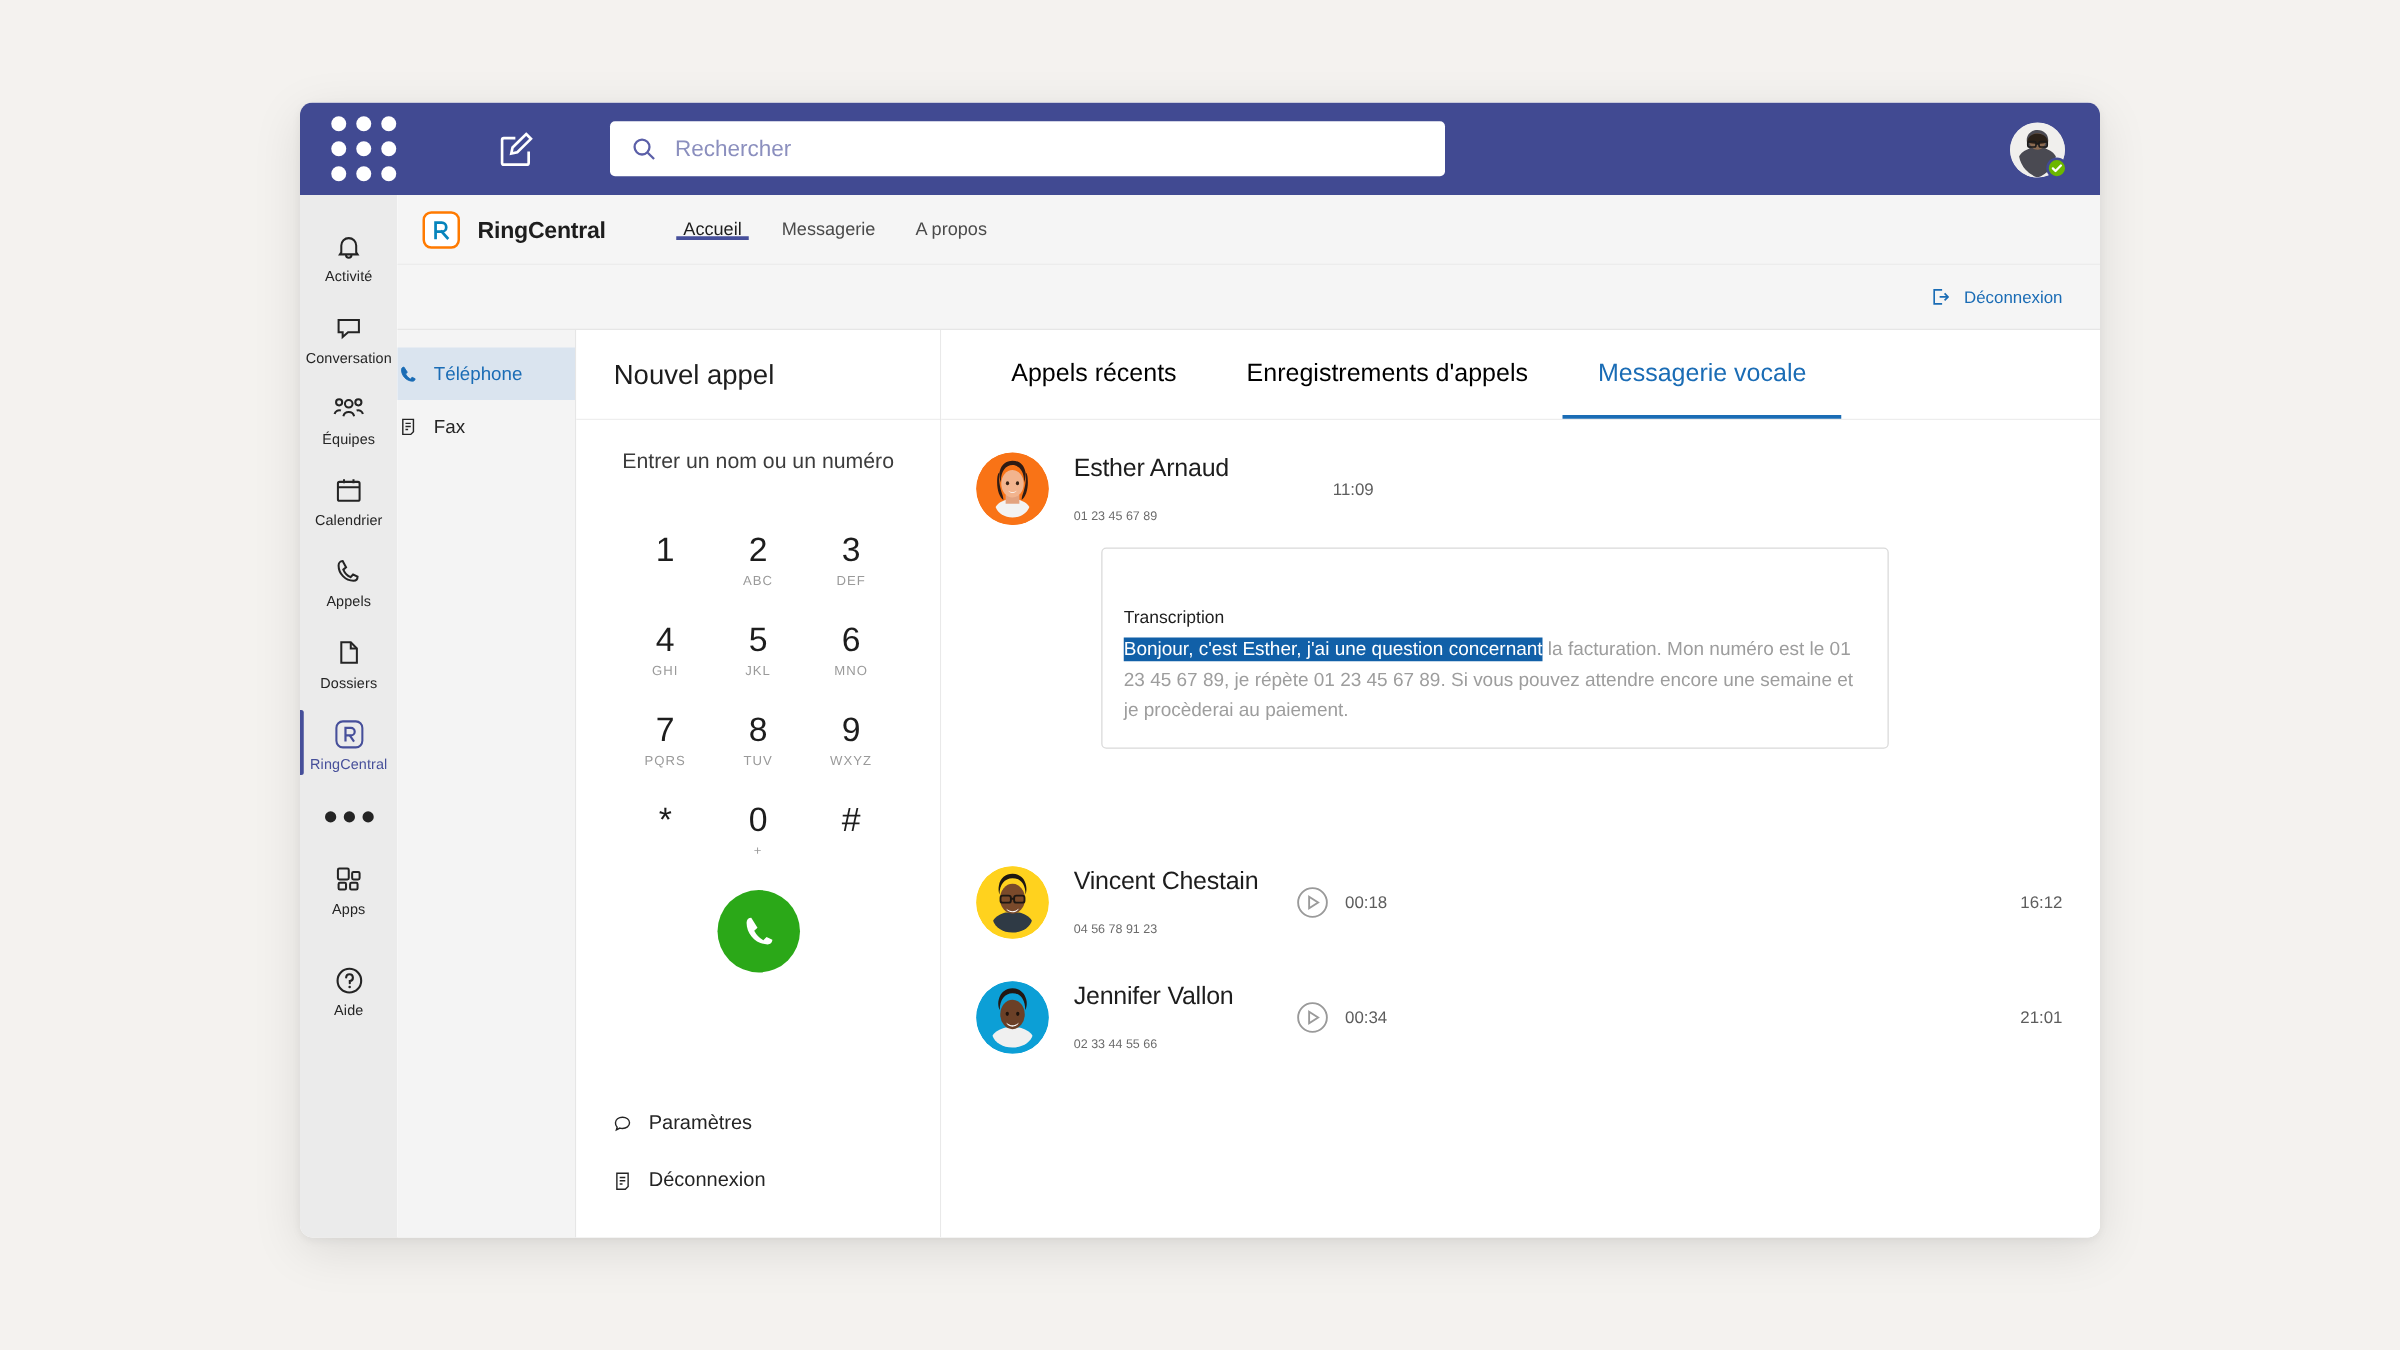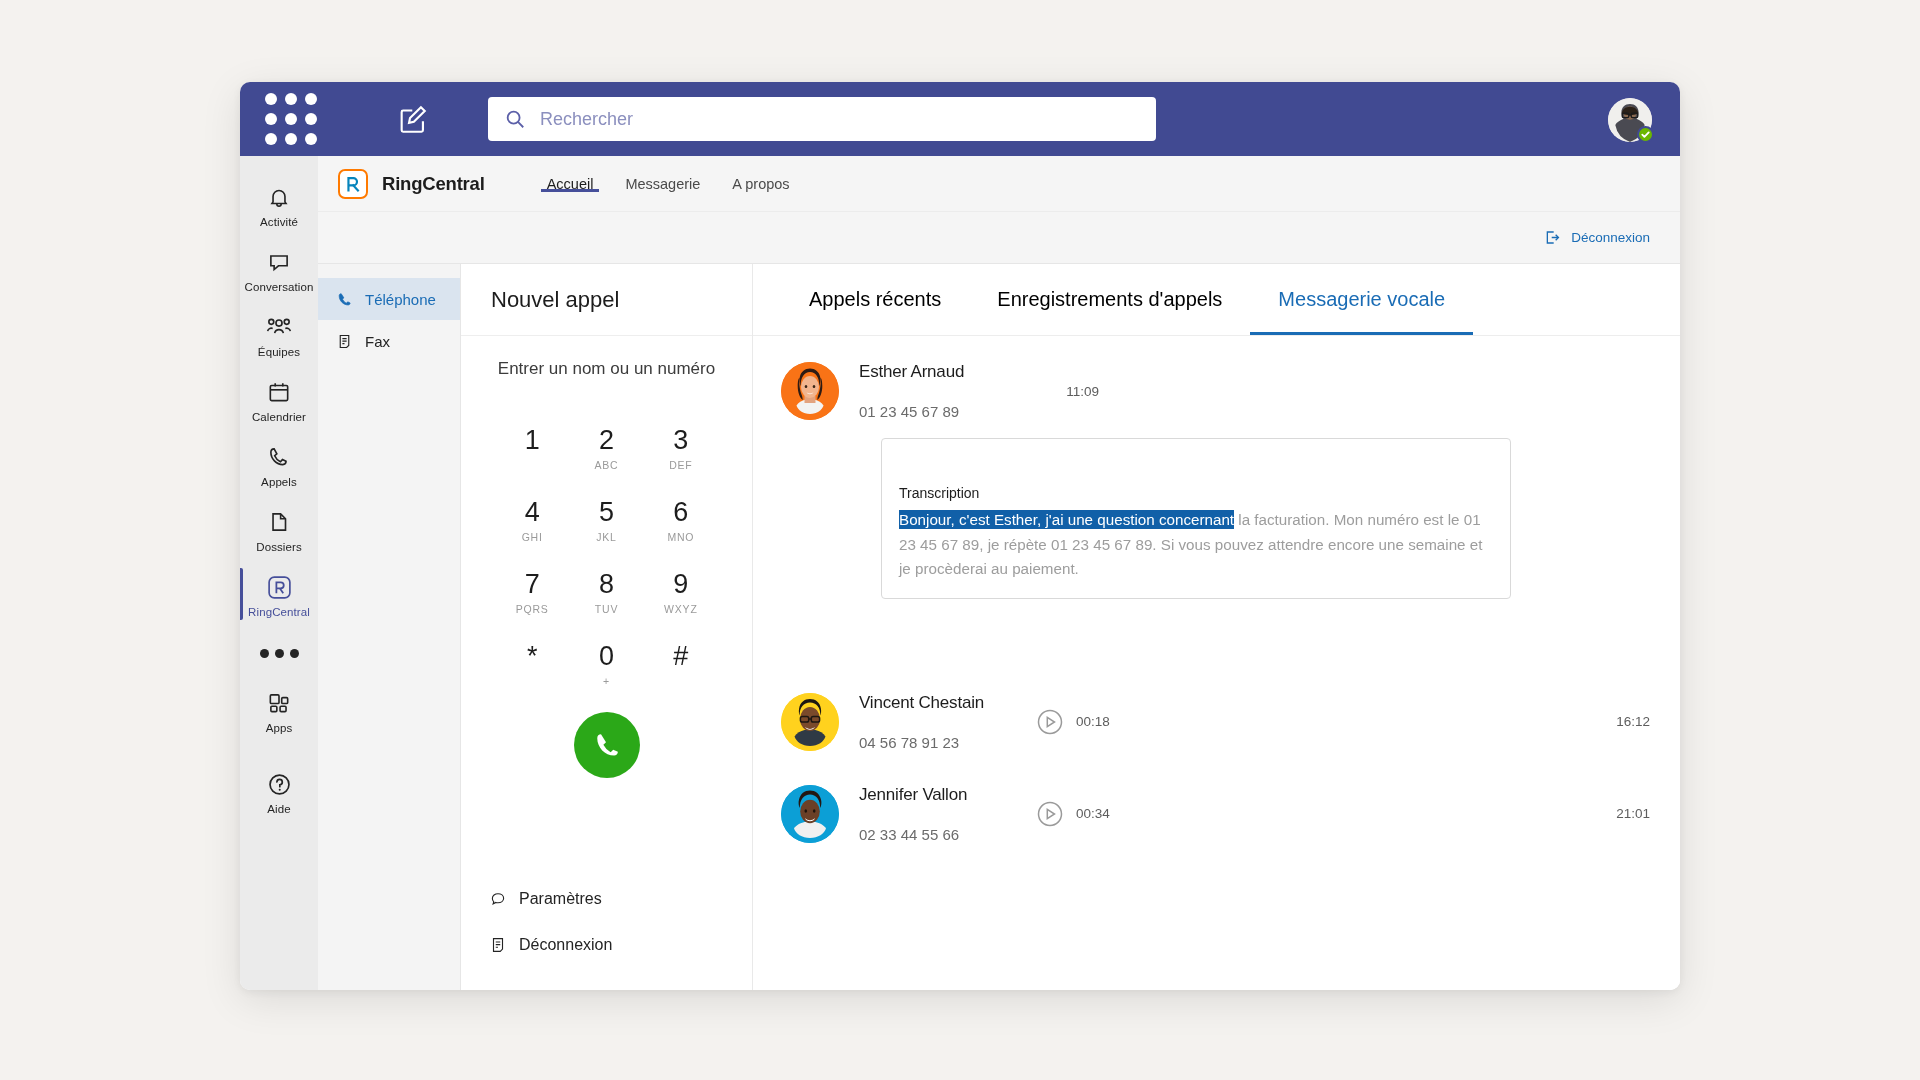--- a/index.html
+++ b/index.html
@@ -126,21 +126,21 @@
   #panes { flex: 1; display: flex; min-height: 0; }
 
   
   #nav-pane {
     width: 143px; flex: 0 0 143px; background: #f4f4f4;
     border-right: 1px solid #e6e6e6;
     display: flex; flex-direction: column; padding-top: 14px;
   }
   .nav-item {
     display: flex; align-items: center; gap: 12px;
-    height: 42px; padding-left: 18px; font-size: 15px;
+    height: 42px; font-size: 15px;
     color: #242424; cursor: pointer;
   }
   .nav-item.active { background: #dae4ef; color: #1a6cb5; }
   .nav-item.active svg { stroke: #1a6cb5; fill: #1a6cb5; }
   .nav-spacer { flex: 1; }
 
   
   #dialer {
     width: 292px; flex: 0 0 292px; background: #fff;
     border-right: 1px solid #e9e9e9;
@@ -197,22 +197,22 @@
     height: 3px; background: #1a6cb5;
   }
   #vm-list { padding: 26px 30px 0 28px; overflow: hidden; }
 
   .vm-row { display: flex; align-items: center; }
   .vm-avatar {
     width: 58px; height: 58px; border-radius: 50%;
     flex: 0 0 58px; overflow: hidden; position: relative;
   }
   .vm-ident { margin-left: 20px; width: 178px; flex: 0 0 178px; }
-  .vm-name { font-size: 17px; color: #1d1d1d; letter-spacing: -.2px; }
-  .vm-number { font-size: 15px; color: #6b6b6b; margin-top: 21px; }
+  .vm-name { font-size: 20px; color: #1d1d1d; letter-spacing: -.2px; }
+  .vm-number { font-size: 10px; color: #6b6b6b; margin-top: 21px; }
   .vm-player { display: flex; align-items: center; flex: 1; min-width: 0; }
   .play-btn { width: 26px; height: 26px; flex: 0 0 26px; cursor: pointer; }
   .vm-time { font-size: 13.5px; color: #5d5d5d; margin-left: 13px; white-space: nowrap; }
   .vm-track {
     flex: 1; height: 4px; background: #dadada; border-radius: 2px;
     margin: 0 20px; position: relative; min-width: 40px; cursor: pointer;
   }
   .vm-track .fill { position: absolute; left: 0; top: 0; bottom: 0; background: #1a6cb5; border-radius: 2px; }
   .vm-track .knob {
     position: absolute; top: 50%; transform: translate(-50%, -50%);

